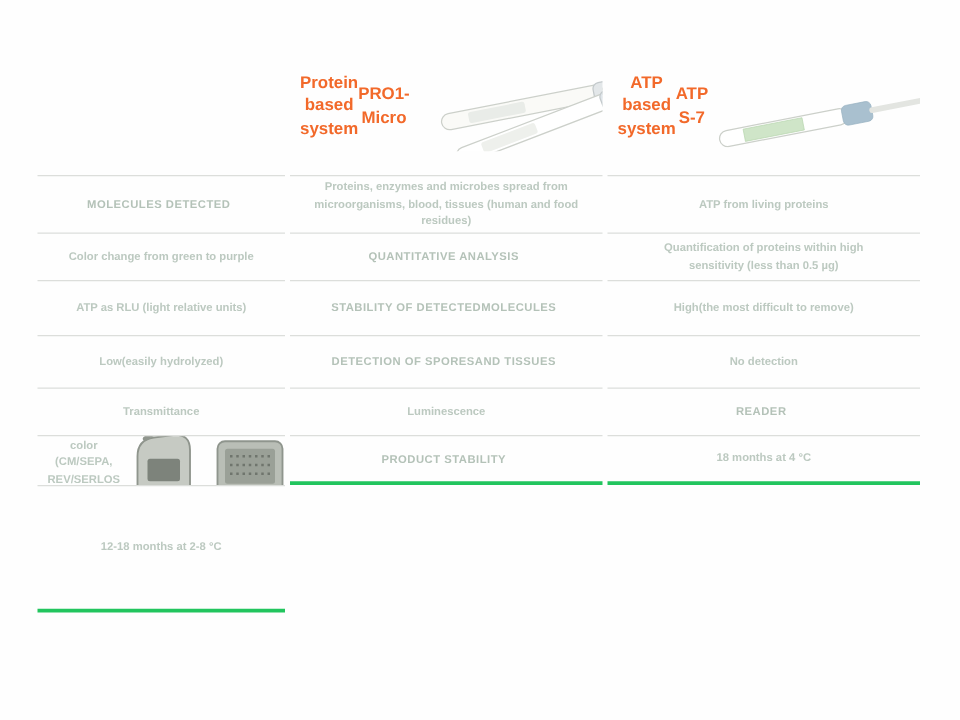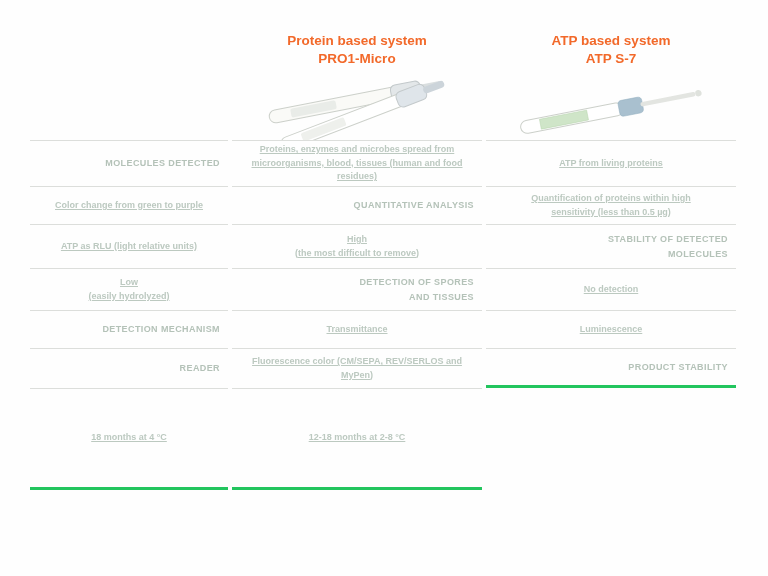--- a/index.html
+++ b/index.html
@@ -13,44 +13,43 @@
 
   .table {
     position:absolute; left:30px; top:30px;
     display:grid;
     grid-template-columns:198px 250px 250px;
     grid-template-rows:110px 46px 38px 44px 42px 38px 40px 102px 40px;
     column-gap:4px;
   }
   .cell {
     border-top:1px solid #dcdedb;
-    display:flex; flex-direction:column;
+    display:flex; flex-direction:row;
     align-items:center; justify-content:center;
     text-align:center; padding:3px 8px;
     overflow:hidden;
   }
-  .cell.label-cell { align-items:flex-end; text-align:left; padding-left:4px; }
+  .cell.label-cell { align-items:center; text-align:left; padding-left:4px; }
   .cell.header-cell { border-top:none; justify-content:flex-start; padding-top:2px; }
   .cell.bottom { border-bottom:3px solid #22c55e; }
   .cell.reader-cell { justify-content:flex-start; padding-top:6px; }
 
   .col-title {
     font-size:13.5px; font-weight:bold; color:#f2692a; line-height:1.35;
   }
   .row-label {
     display:block;
     font-size:9px; font-weight:bold; text-transform:uppercase;
     color:#b4c2b8; letter-spacing:.4px; line-height:1.6;
     max-width:185px;
   }
   .cell-text {
     display:block;
     font-size:9px; font-weight:bold; color:#bcc9c0; line-height:1.5;
     max-width:228px;
-    text-decoration:underline;
   }
   .img-wrap { margin-top:6px; display:flex; align-items:center; justify-content:center; flex:0 0 auto; }
   .img-wrap.atp-pen { margin-top:18px; }
   .img-wrap.readers { margin-top:4px; }
   .img-wrap.lumi { margin-top:3px; }
 </style>
 </head>
 <body>
 
 <div class="page">
@@ -112,44 +111,41 @@
     <div class="cell label-cell">
       <span class="row-label">QUANTITATIVE ANALYSIS</span>
     </div>
     <div class="cell">
       <span class="cell-text" style="max-width:200px">Quantification of proteins within high sensitivity (less than 0.5 µg)</span>
     </div>
     <div class="cell">
       <span class="cell-text">ATP as RLU (light relative units)</span>
     </div>
 
+    <div class="cell label-cell">
+      <span class="row-label">STABILITY OF DETECTED</span>
+      <span class="row-label">MOLECULES</span>
+    </div>
     <div class="cell">
       <span class="cell-text">High</span>
       <span class="cell-text">(the most difficult to remove)</span>
-    </div>
-    <div class="cell label-cell">
-      <span class="row-label">STABILITY OF DETECTED</span>
-      <span class="row-label">MOLECULES</span>
     </div>
     <div class="cell">
       <span class="cell-text">Low</span>
       <span class="cell-text">(easily hydrolyzed)</span>
     </div>
 
     <div class="cell label-cell">
       <span class="row-label">DETECTION OF SPORES</span>
       <span class="row-label">AND TISSUES</span>
     </div>
     <div class="cell">
       <span class="cell-text">No detection</span>
     </div>
 
-    <div class="cell label-cell">
-      <span class="row-label">DETECTION MECHANISM</span>
-    </div>
     <div class="cell">
       <span class="cell-text">Transmittance</span>
     </div>
     <div class="cell">
       <span class="cell-text">Luminescence</span>
     </div>
 
     <div class="cell label-cell">
       <span class="row-label">READER</span>
     </div>

